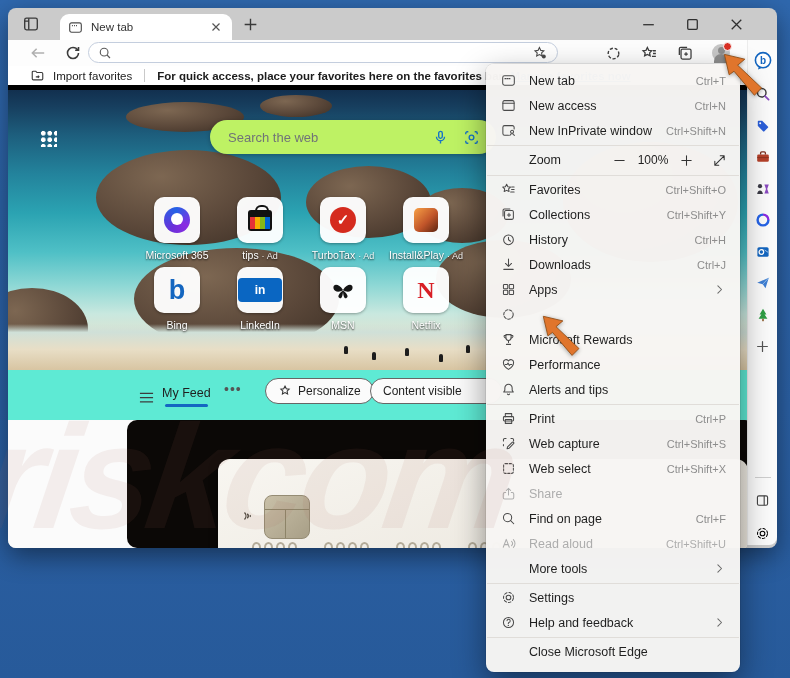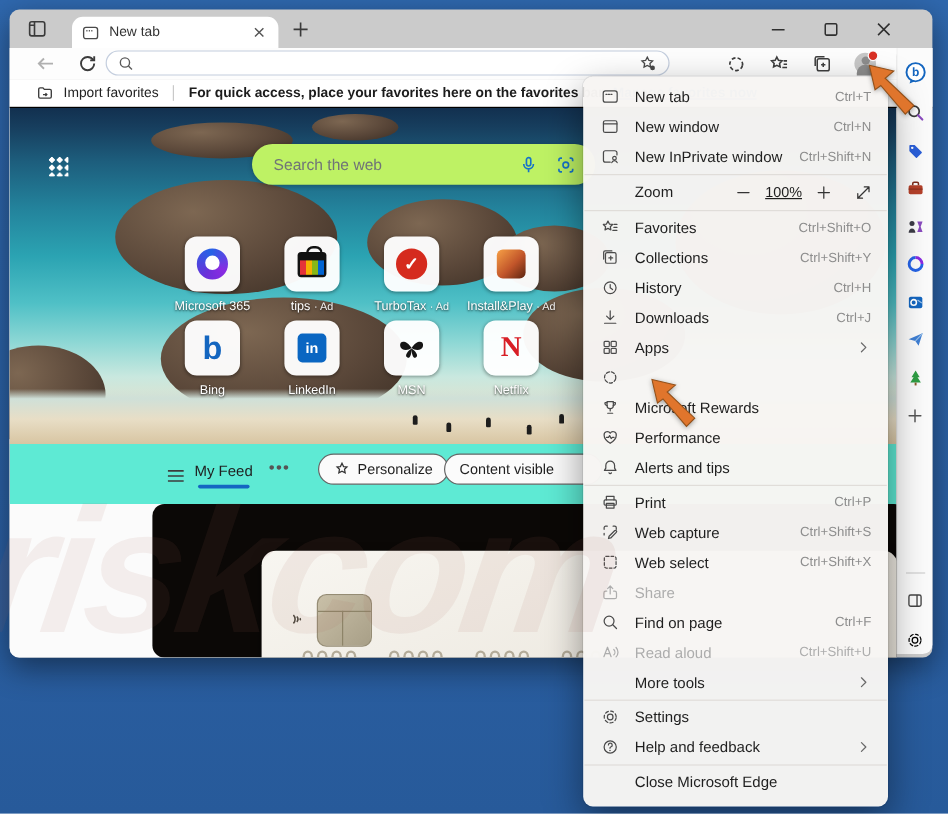--- a/index.html
+++ b/index.html
@@ -31,21 +31,21 @@
   .addressbar .star-gear{width:16px;height:16px;color:#4a4a4a;}
   .tb-actions{position:absolute;right:10px;top:3px;display:flex;gap:16px;align-items:center;}
   .tb-actions .act{width:20px;height:20px;display:flex;align-items:center;justify-content:center;color:#3e3e3e;}
   .act.more{background:#e2e2e2;border-radius:4px;}
   .avatar{position:relative;width:18px;height:18px;border-radius:50%;background:#c7c7c7;overflow:visible;}
   .avatar i{position:absolute;left:5.5px;top:3px;width:7px;height:7px;border-radius:50%;background:#8d8d8d;}
   .avatar b{position:absolute;left:2px;top:10px;width:14px;height:9px;border-radius:7px 7px 0 0;background:#8d8d8d;}
   .avatar .dot{position:absolute;right:-2px;top:-2px;width:7px;height:7px;border-radius:50%;background:#d93025;border:1.5px solid #fdfdfd;}
   
   .favbar{position:absolute;left:0;top:58px;right:0;height:24px;background:#fff;display:flex;
-          align-items:center;font-size:11.5px;color:#222;border-bottom:1px solid #000000;box-sizing:border-box;}
+          align-items:center;font-size:11.5px;color:#222;border-bottom:5px solid #000000;box-sizing:border-box;}
   .favbar .imp-ic{width:15px;height:15px;color:#3c3c3c;margin-left:22px;}
   .favbar .imp-label{margin-left:8px;}
   .favbar .vsep{width:1px;height:13px;background:#c9c9c9;margin:0 12px;}
   .favbar .hint{font-weight:bold;color:#1c1c1c;}
   .favbar .mlink{color:#1b6ec2;text-decoration:underline;margin-left:5px;font-weight:bold;}
   
   .content{position:absolute;left:0;top:82px;right:30px;bottom:0;overflow:hidden;border-radius:0 0 0 8px;background:#fbfbfb;}
   .photo{position:absolute;left:0;top:0;right:0;height:280px;
     background:linear-gradient(180deg,#12304f 0%,#173f5f 6%,#1d5e7d 16%,#23839c 30%,#2ba3b2 44%,#4fc0c6 58%,#8fd8d5 70%,#c9e8df 80%,#e7e0c9 92%,#ddcdab 100%);}
   .rock{position:absolute;background:radial-gradient(ellipse at 35% 28%,#7d6752 0%,#5a4739 55%,#3b2e24 100%);border-radius:50%;}
@@ -71,21 +71,21 @@
      background:conic-gradient(from 210deg,#6b30d9,#2563e6 40%,#8a2be2 75%,#6b30d9);}
   .t-m365 i{position:absolute;left:7px;top:6px;width:12px;height:12px;border-radius:50%;background:#fff;}
   .t-ebay{width:24px;height:21px;position:relative;background:#111;border-radius:3px;}
   .t-ebay i{position:absolute;left:2px;top:7px;right:2px;bottom:2px;
      background:linear-gradient(90deg,#e53238 0 25%,#f5af02 0 50%,#86b817 0 75%,#0064d2 0 100%);}
   .t-ebay b{position:absolute;left:7px;top:-5px;width:10px;height:8px;border:2.5px solid #111;border-bottom:none;border-radius:6px 6px 0 0;}
   .t-ttax{width:26px;height:26px;border-radius:50%;background:#d52b1e;color:#fff;font-size:15px;font-weight:bold;
      display:flex;align-items:center;justify-content:center;}
   .t-game{width:24px;height:24px;border-radius:5px;background:linear-gradient(135deg,#f7a046,#c1552a 55%,#5c2410);}
   .t-bing{font-size:27px;font-weight:bold;color:#1466c0;line-height:1;}
-  .t-li{width:24px;height:24px;border-radius:4px;background:#0a66c2;color:#fff;font-weight:bold;font-size:12px;
+  .t-li{width:44px;height:24px;border-radius:4px;background:#0a66c2;color:#fff;font-weight:bold;font-size:12px;
      display:flex;align-items:center;justify-content:center;}
   .t-nflx{font-size:24px;font-weight:bold;color:#d81f26;line-height:1;font-family:"Liberation Serif",serif;}
   
   .feed-head{position:absolute;left:0;top:280px;right:0;height:50px;background:#5eead4;}
   .hamb{position:absolute;left:131px;top:19px;width:15px;height:11px;color:#3c3c3c;}
   .feed-tab{position:absolute;left:154px;top:16px;font-size:12.5px;color:#1f1f1f;}
   .feed-tab::after{content:"";position:absolute;left:3px;right:3px;bottom:-7px;height:3px;border-radius:2px;background:#1466c2;}
   .feed-dots{position:absolute;left:216px;top:11px;font-size:14px;color:#555;letter-spacing:1px;}
   .pill-btn{position:absolute;top:8px;height:26px;border:1px solid #666;border-radius:14px;background:#fbfbfb;
      display:flex;align-items:center;padding:0 12px;font-size:12px;color:#1f1f1f;box-sizing:border-box;gap:6px;}
@@ -120,21 +120,21 @@
   .mi{height:25px;display:flex;align-items:center;padding:0 14px;font-size:12.5px;color:#1f1f1f;}
   .mi .ic{width:16px;height:16px;margin-right:13px;color:#4a4a4a;display:flex;align-items:center;justify-content:center;flex:0 0 auto;}
   .mi .lab{flex:1;white-space:nowrap;}
   .mi .sc{color:#8d8d8d;font-size:11px;}
   .mi .chev{width:13px;height:13px;color:#6a6a6a;}
   .mi.disabled,.mi.disabled .ic,.mi.disabled .sc{color:#adadad;}
   .mdiv{height:1px;background:#e0ddd9;margin:1.5px 1px;}
   .zoomrow{height:26px;display:flex;align-items:center;padding:0 14px;font-size:12.5px;color:#1f1f1f;}
   .zoomrow .lab{margin-left:29px;flex:1;}
   .zbtn{width:15px;height:15px;color:#333;margin:0 6px;}
-  .zval{font-size:12px;width:40px;text-align:center;text-decoration:underline;}
+  .zval{font-size:12px;width:40px;text-align:center;}
   .zfull{width:14px;height:14px;color:#333;margin-left:12px;}
   
   .callout{position:absolute;z-index:160;filter:drop-shadow(0 1px 2px rgba(0,0,0,.35));}
   .wm{position:absolute;left:-14px;top:392px;width:830px;z-index:150;pointer-events:none;
      font-size:148px;font-weight:bold;font-style:italic;letter-spacing:-6px;
      color:rgba(170,95,85,.09);transform:skewX(-8deg);white-space:nowrap;}
 </style>
 </head>
 <body>
 
@@ -511,21 +511,21 @@
       <span class="lab">New tab</span>
       <span class="sc">Ctrl+T</span>
     </div>
     <div class="mi">
       <span class="ic">
         <svg viewBox="0 0 16 16" width="15" height="15" fill="none" stroke="currentColor" stroke-width="1.1" stroke-linecap="round" stroke-linejoin="round">
           <rect x="2" y="2.8" width="12" height="10.4" rx="1.6"></rect>
           <path d="M2 5.6h12"></path>
         </svg>
       </span>
-      <span class="lab">New window</span>
+      <span class="lab">New access</span>
       <span class="sc">Ctrl+N</span>
     </div>
     <div class="mi">
       <span class="ic">
         <svg viewBox="0 0 16 16" width="15" height="15" fill="none" stroke="currentColor" stroke-width="1.1" stroke-linecap="round" stroke-linejoin="round">
           <path d="M14 6.5V4.6c0-1-.8-1.8-1.8-1.8H3.8C2.8 2.8 2 3.6 2 4.6v6.6c0 1 .8 1.8 1.8 1.8H8"></path>
           <circle cx="11.8" cy="9.4" r="1.6"></circle>
           <path d="M9.4 13.4c.3-1.1 1.3-1.9 2.4-1.9s2.1.8 2.4 1.9"></path>
         </svg>
       </span>

